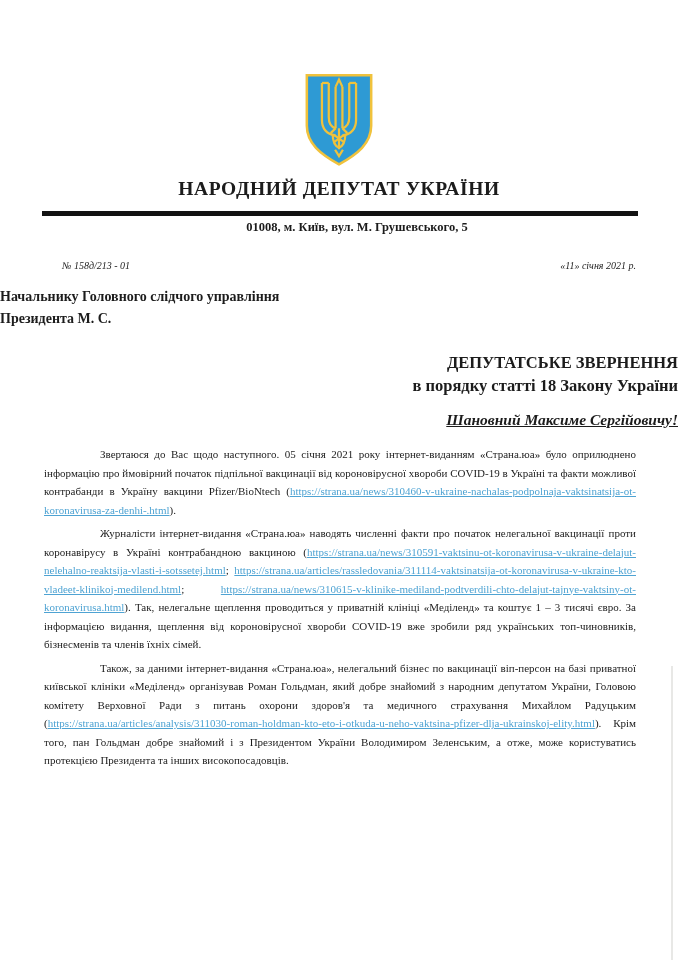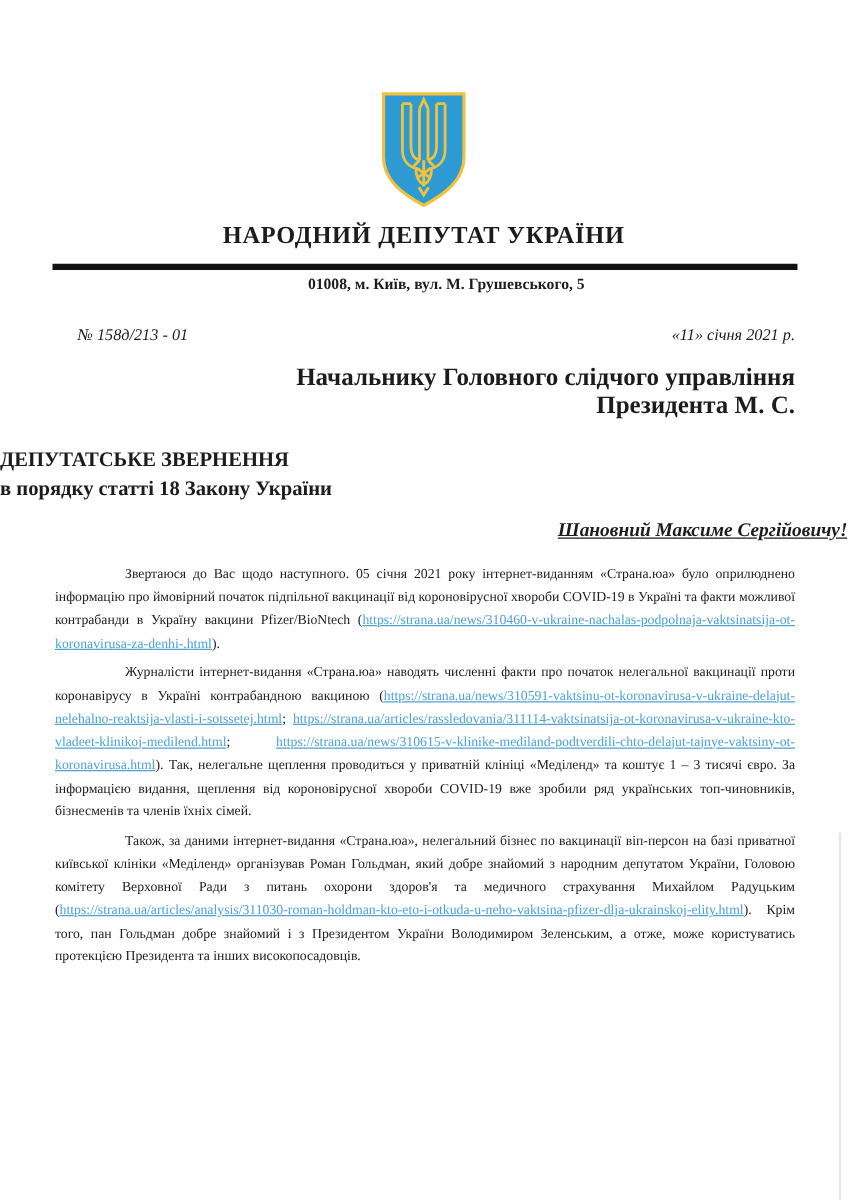--- a/index.html
+++ b/index.html
@@ -48,36 +48,37 @@
     text-align: center;
     font-weight: bold;
     font-size: 12.5px;
     margin-top: 4px;
     padding-left: 36px;
   }
   .meta-row {
     display: flex;
     justify-content: space-between;
     font-style: italic;
-    font-size: 13px;
+    font-size: 10px;
     margin: 25px 42px 0 62px;
   }
   .recipient {
-    text-align: right;
+    text-align: left;
     font-weight: bold;
-    font-size: 20px;
+    font-size: 14px;
     line-height: 22px;
     margin: 15px 42px 0 0;
   }
   .doc-title {
-    text-align: left;
+    text-align: right;
     font-weight: bold;
     font-size: 16.5px;
     line-height: 23px;
     margin-top: 21px;
+    padding-left: 40px;
   }
   .salutation {
     text-align: right;
     font-weight: bold;
     font-style: italic;
     font-size: 15.5px;
     margin-top: 14px;
     text-decoration: underline;
   }
   .body-text {

